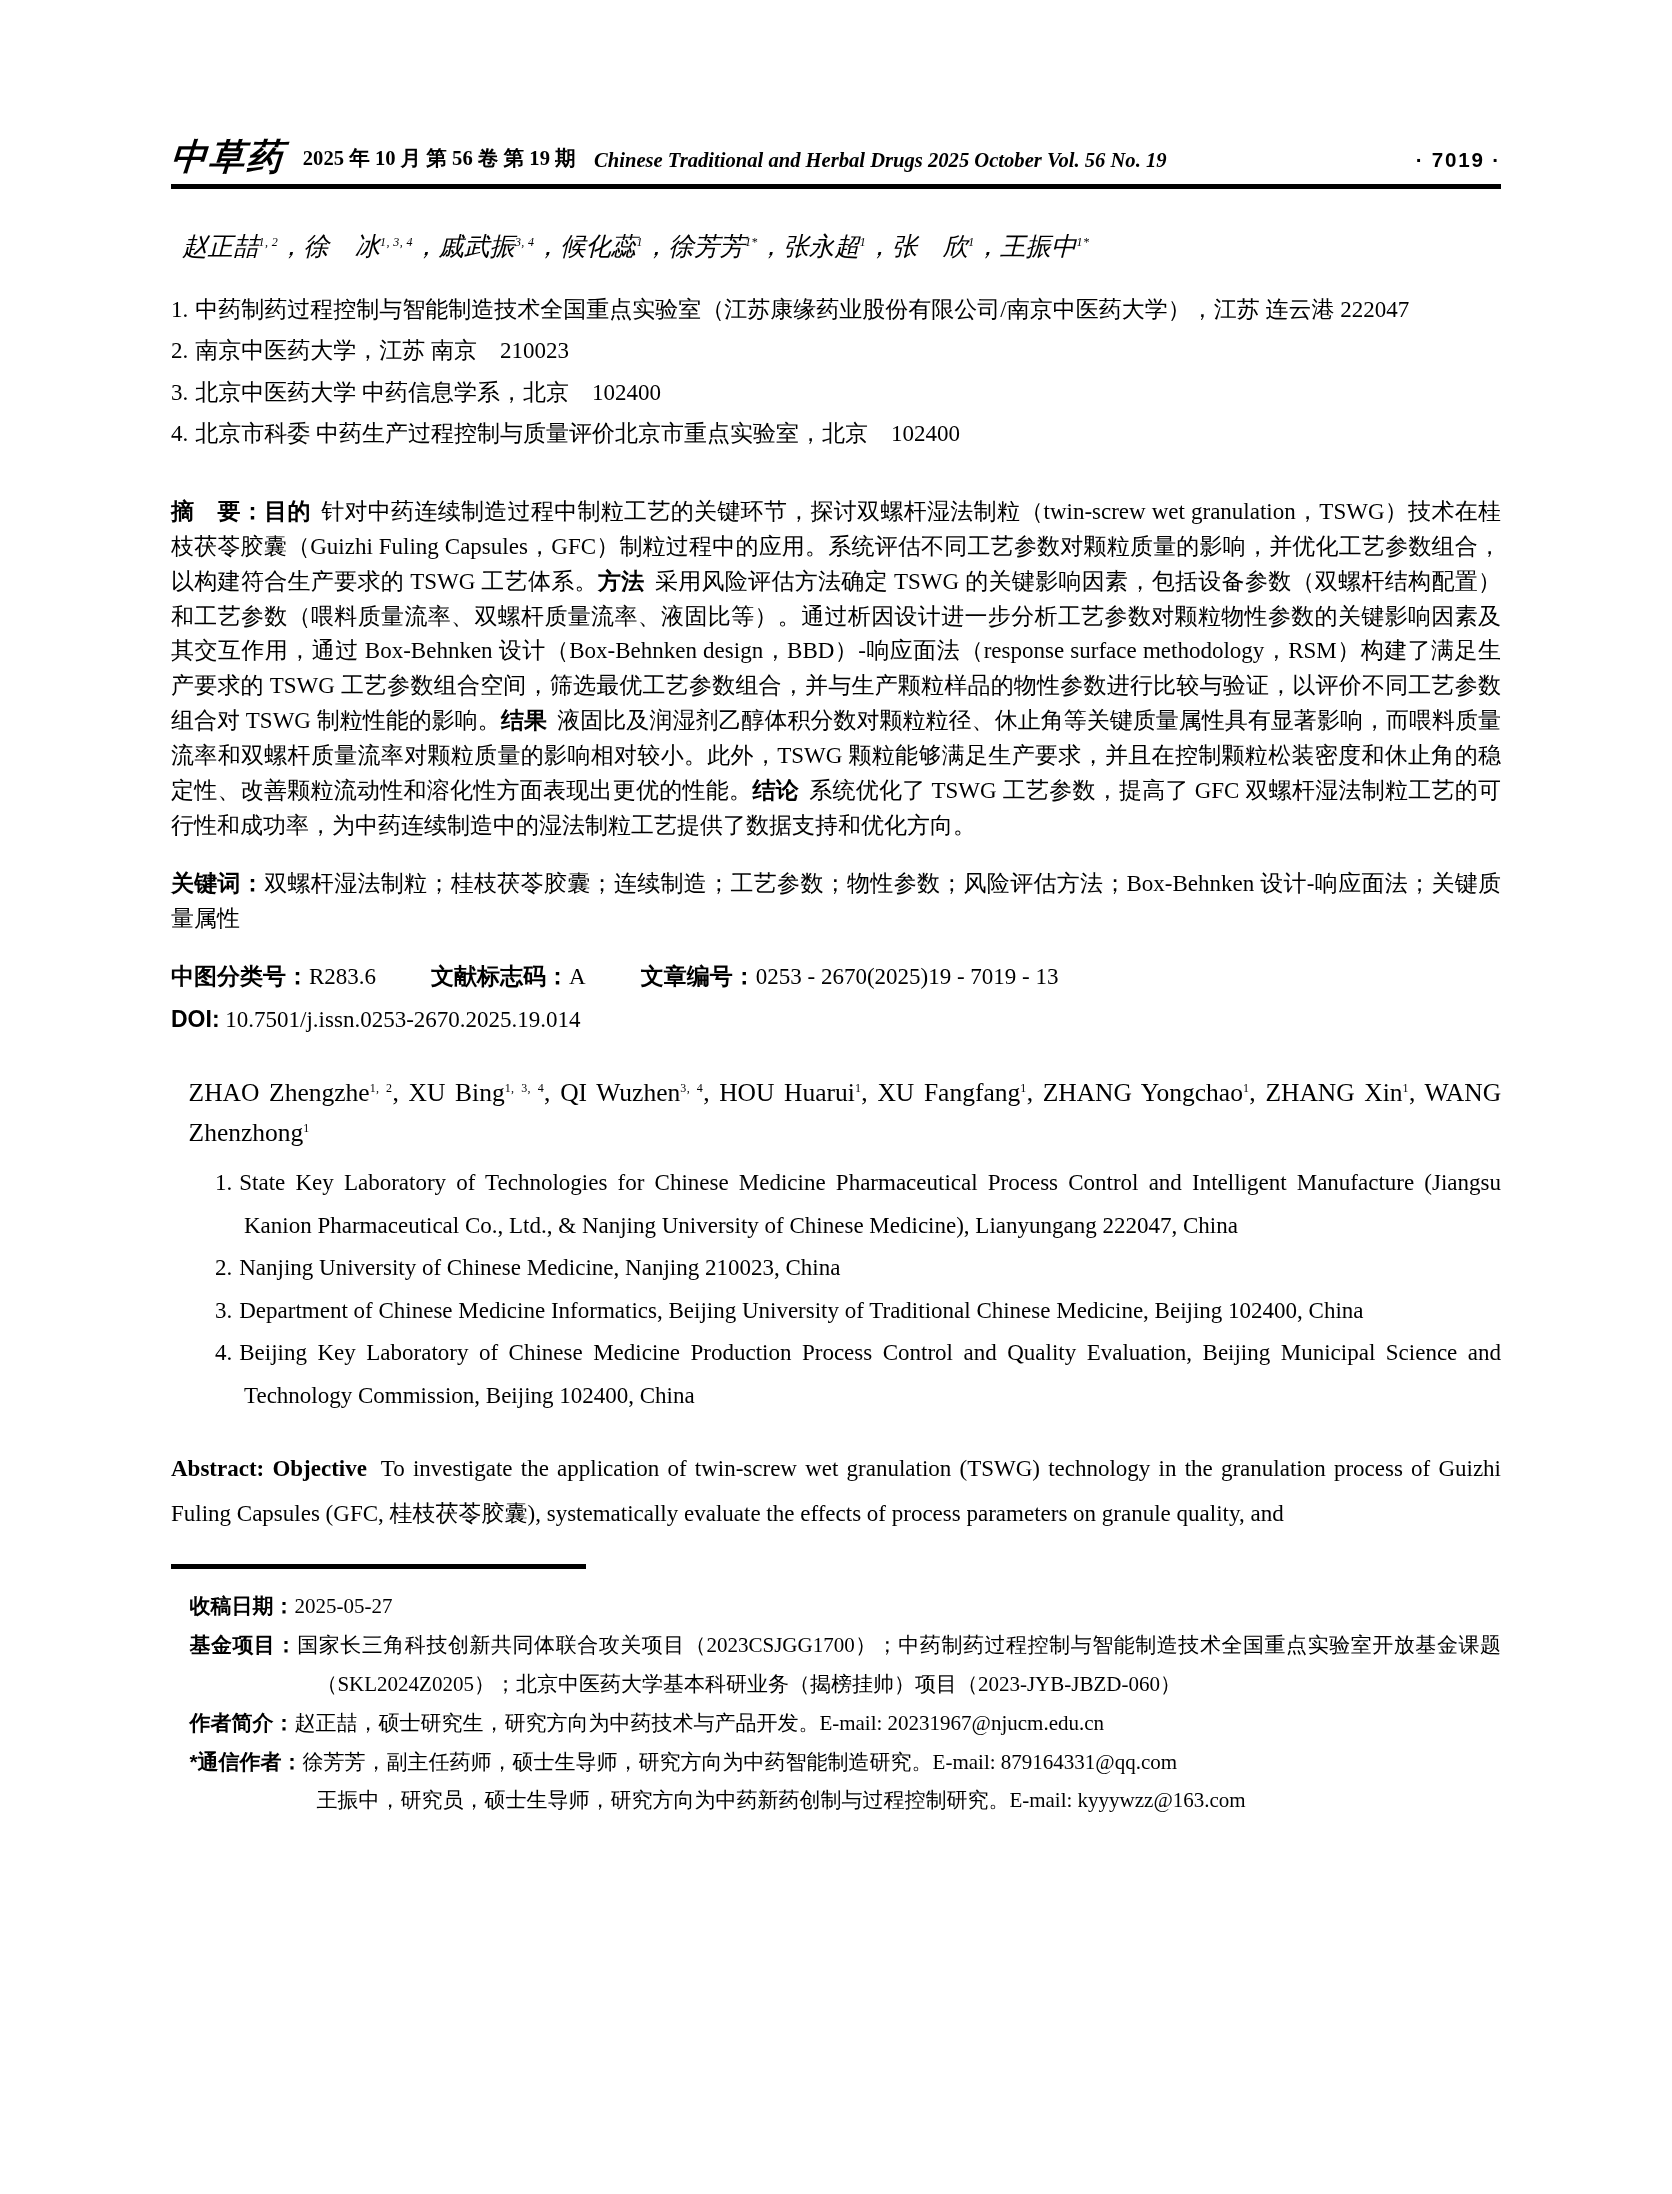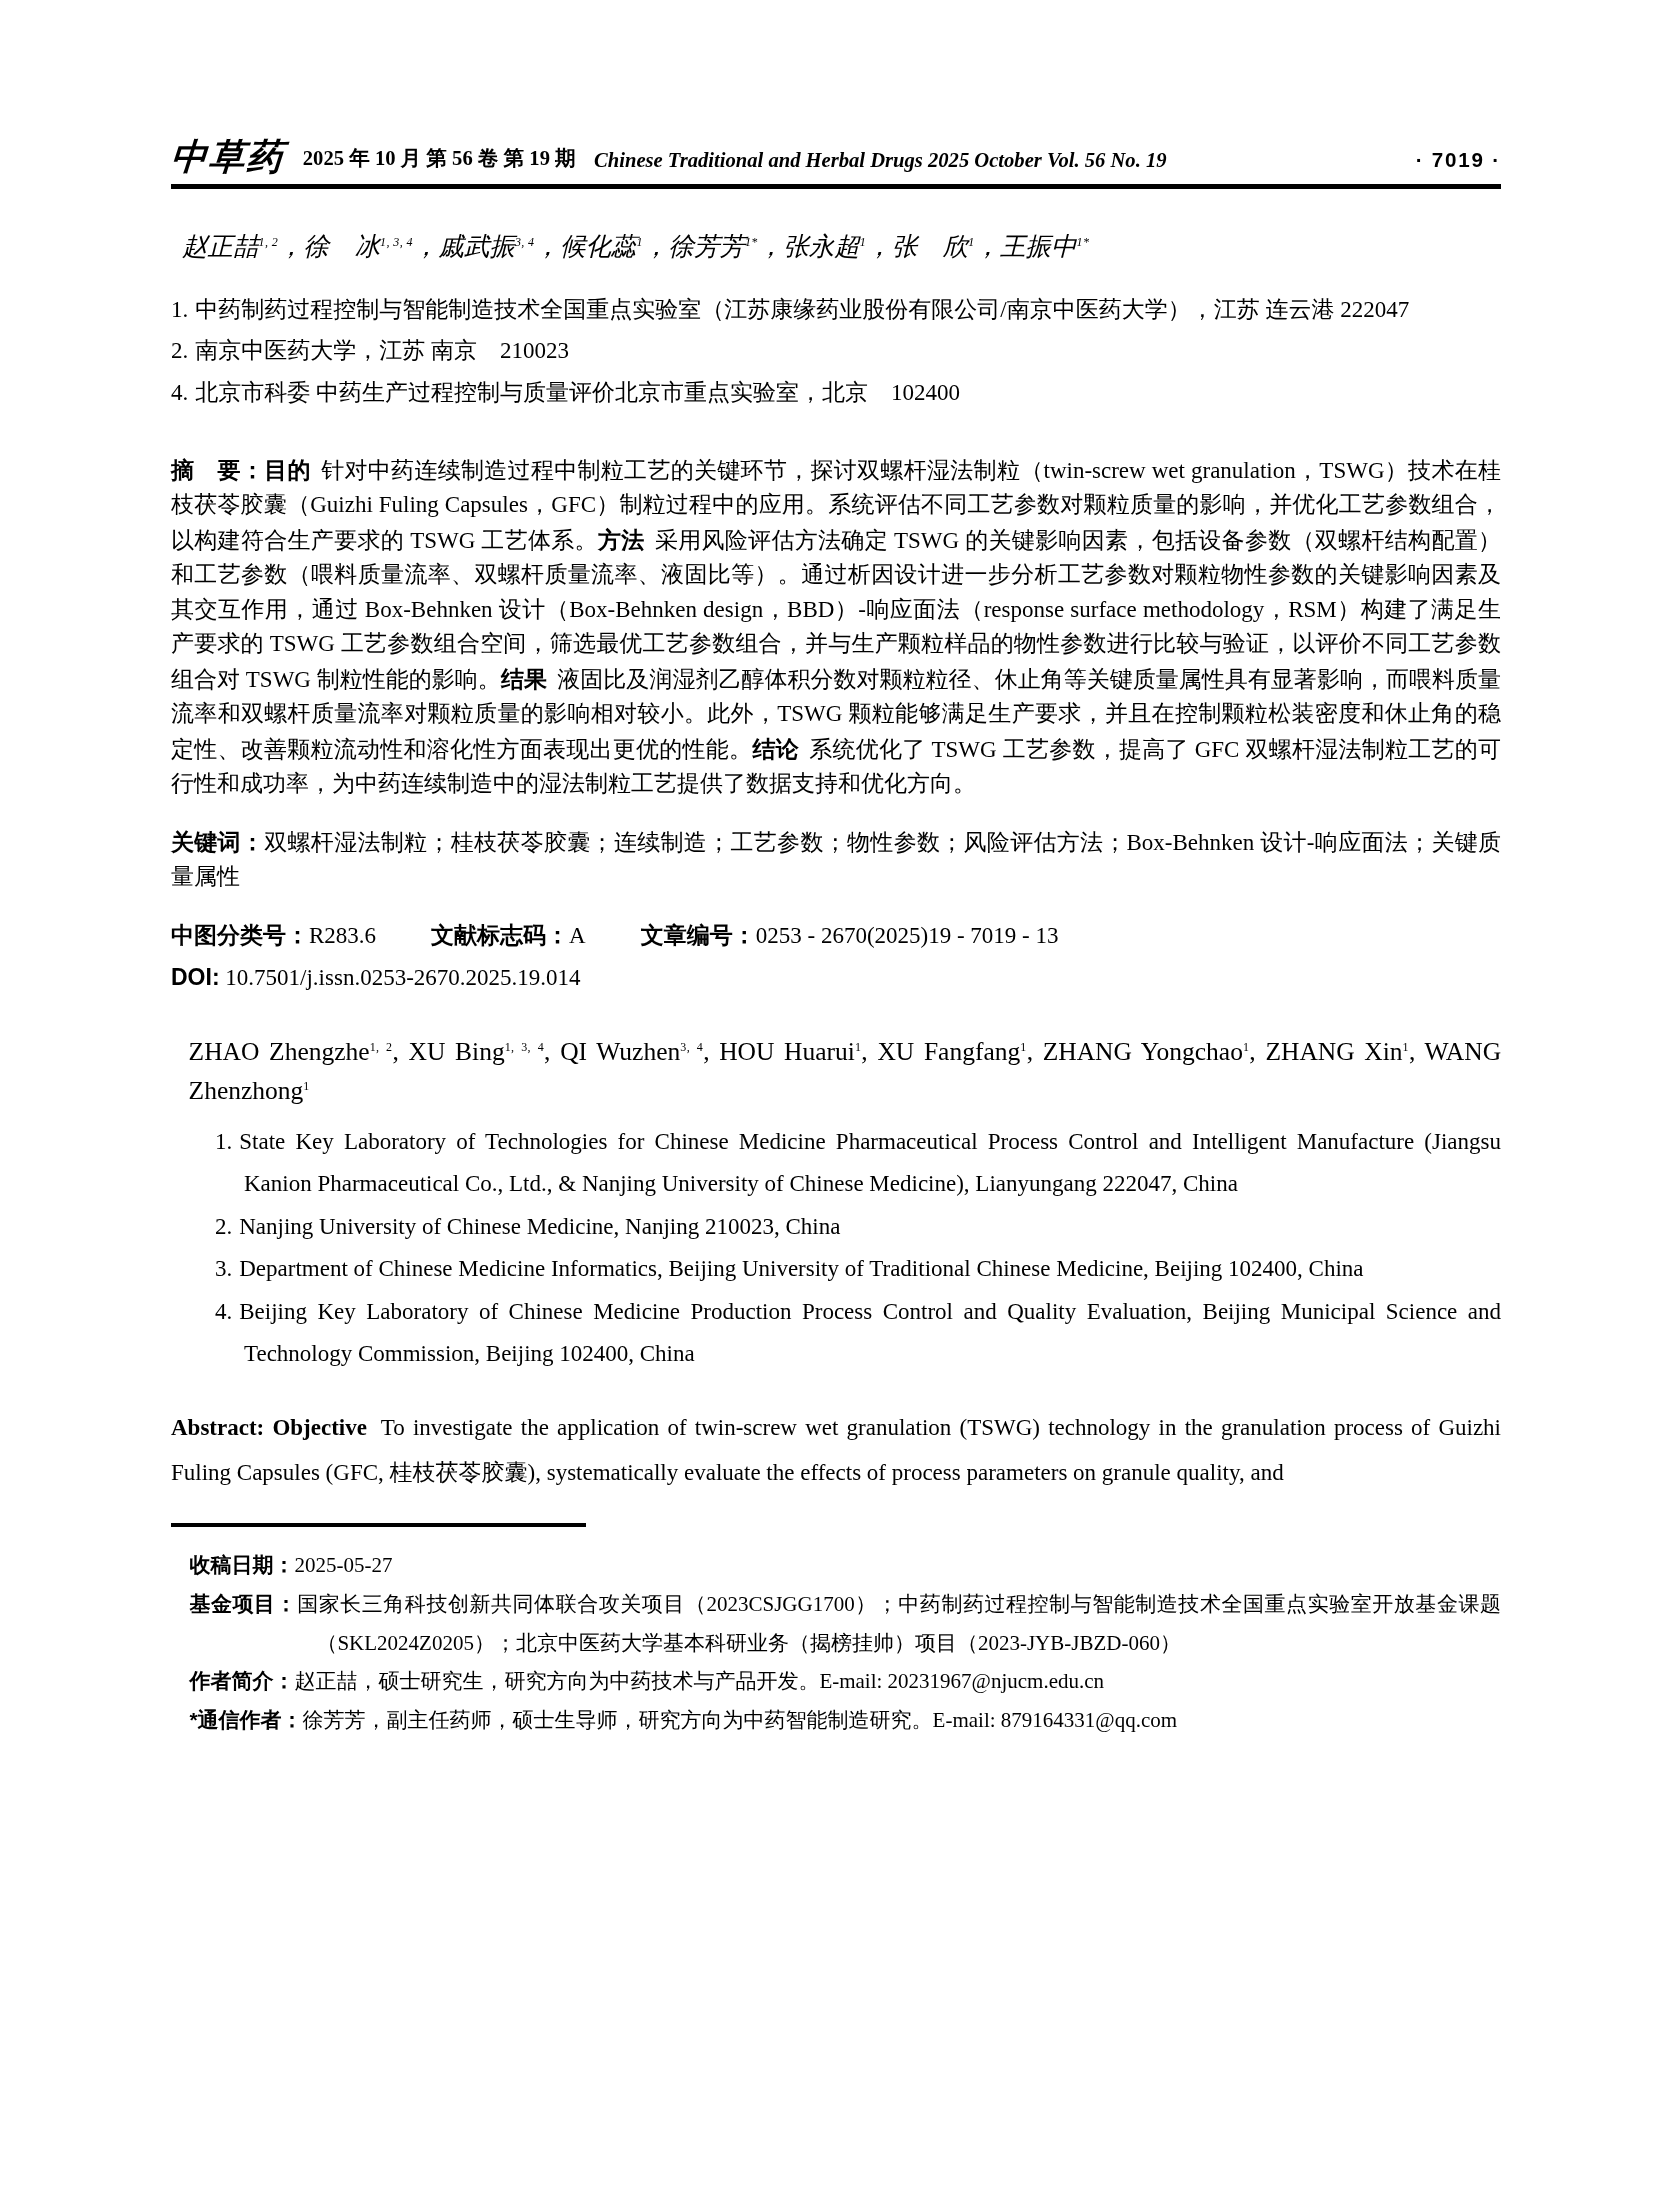--- a/index.html
+++ b/index.html
@@ -133,20 +133,21 @@
     <span class="pagenum">· 7019 ·</span>
   </div>
   <div class="header-rule"></div>
 
 
   <div class="authors-cn"><span class="author"><span>赵正喆</span><sup>1, 2</sup><span>，</span></span><span class="author"><span>徐　冰</span><sup>1, 3, 4</sup><span>，</span></span><span class="author"><span>戚武振</span><sup>3, 4</sup><span>，</span></span><span class="author"><span>候化蕊</span><sup>1</sup><span>，</span></span><span class="author"><span>徐芳芳</span><sup>1*</sup><span>，</span></span><span class="author"><span>张永超</span><sup>1</sup><span>，</span></span><span class="author"><span>张　欣</span><sup>1</sup><span>，</span></span><span class="author"><span>王振中</span><sup>1*</sup><span></span></span></div>
 
   <div class="affs">
       <div class="aff"><span class="aff-num">1.</span><span>中药制药过程控制与智能制造技术全国重点实验室（江苏康缘药业股份有限公司/南京中医药大学），江苏 连云港 222047</span></div>
       <div class="aff"><span class="aff-num">2.</span><span>南京中医药大学，江苏 南京　210023</span></div>
+      <div class="aff"><span class="aff-num">3.</span><span>北京中医药大学 中药信息学系，北京　102400</span></div>
       <div class="aff"><span class="aff-num">4.</span><span>北京市科委 中药生产过程控制与质量评价北京市重点实验室，北京　102400</span></div>
     </div>
 
   <p class="abstract"><span class="hei">摘　要：</span><span class="hei seclabel">目的</span><span>针对中药连续制造过程中制粒工艺的关键环节，探讨双螺杆湿法制粒（twin-screw wet granulation，TSWG）技术在桂枝茯苓胶囊（Guizhi Fuling Capsules，GFC）制粒过程中的应用。系统评估不同工艺参数对颗粒质量的影响，并优化工艺参数组合，以构建符合生产要求的 TSWG 工艺体系。</span><span class="hei seclabel">方法</span><span>采用风险评估方法确定 TSWG 的关键影响因素，包括设备参数（双螺杆结构配置）和工艺参数（喂料质量流率、双螺杆质量流率、液固比等）。通过析因设计进一步分析工艺参数对颗粒物性参数的关键影响因素及其交互作用，通过 Box-Behnken 设计（Box-Behnken design，BBD）-响应面法（response surface methodology，RSM）构建了满足生产要求的 TSWG 工艺参数组合空间，筛选最优工艺参数组合，并与生产颗粒样品的物性参数进行比较与验证，以评价不同工艺参数组合对 TSWG 制粒性能的影响。</span><span class="hei seclabel">结果</span><span>液固比及润湿剂乙醇体积分数对颗粒粒径、休止角等关键质量属性具有显著影响，而喂料质量流率和双螺杆质量流率对颗粒质量的影响相对较小。此外，TSWG 颗粒能够满足生产要求，并且在控制颗粒松装密度和休止角的稳定性、改善颗粒流动性和溶化性方面表现出更优的性能。</span><span class="hei seclabel">结论</span><span>系统优化了 TSWG 工艺参数，提高了 GFC 双螺杆湿法制粒工艺的可行性和成功率，为中药连续制造中的湿法制粒工艺提供了数据支持和优化方向。</span></p>
 
   <p class="keywords"><span class="hei">关键词：</span><span>双螺杆湿法制粒；桂枝茯苓胶囊；连续制造；工艺参数；物性参数；风险评估方法；Box-Behnken 设计-响应面法；关键质量属性</span></p>
 
   <div class="meta-row"><span class="hei">中图分类号：</span><span class="meta-sp">R283.6</span><span class="hei">文献标志码：</span><span class="meta-sp">A</span><span class="hei">文章编号：</span><span>0253 - 2670(2025)19 - 7019 - 13</span></div>
 
   <div class="doi-row"><span class="hei">DOI:</span><span> </span><span>10.7501/j.issn.0253-2670.2025.19.014</span></div>
@@ -162,16 +163,17 @@
     </div>
 
   <p class="abstract-en"><span class="lbl">Abstract: Objective</span><span>To investigate the application of twin-screw wet granulation (TSWG) technology in the granulation process of Guizhi Fuling Capsules (GFC, 桂枝茯苓胶囊), systematically evaluate the effects of process parameters on granule quality, and</span></p>
 
   <div class="fn-rule"></div>
   <div class="footnotes">
     <div class="fn"><span class="fn-label">收稿日期：</span><span>2025-05-27</span></div>
     <div class="fn"><span class="fn-label">基金项目：</span><span>国家长三角科技创新共同体联合攻关项目（2023CSJGG1700）；中药制药过程控制与智能制造技术全国重点实验室开放基金课题（SKL2024Z0205）；北京中医药大学基本科研业务（揭榜挂帅）项目（2023-JYB-JBZD-060）</span></div>
     <div class="fn"><span class="fn-label">作者简介：</span><span>赵正喆，硕士研究生，研究方向为中药技术与产品开发。E-mail: 20231967@njucm.edu.cn</span></div>
     <div class="fn"><span class="fn-label">*通信作者：</span><span>徐芳芳，副主任药师，硕士生导师，研究方向为中药智能制造研究。E-mail: 879164331@qq.com</span></div>
+    <div class="fn-cont"><span>王振中，研究员，硕士生导师，研究方向为中药新药创制与过程控制研究。E-mail: kyyywzz@163.com</span></div>
   </div>
 
 </div>
 
 
 </body></html>

